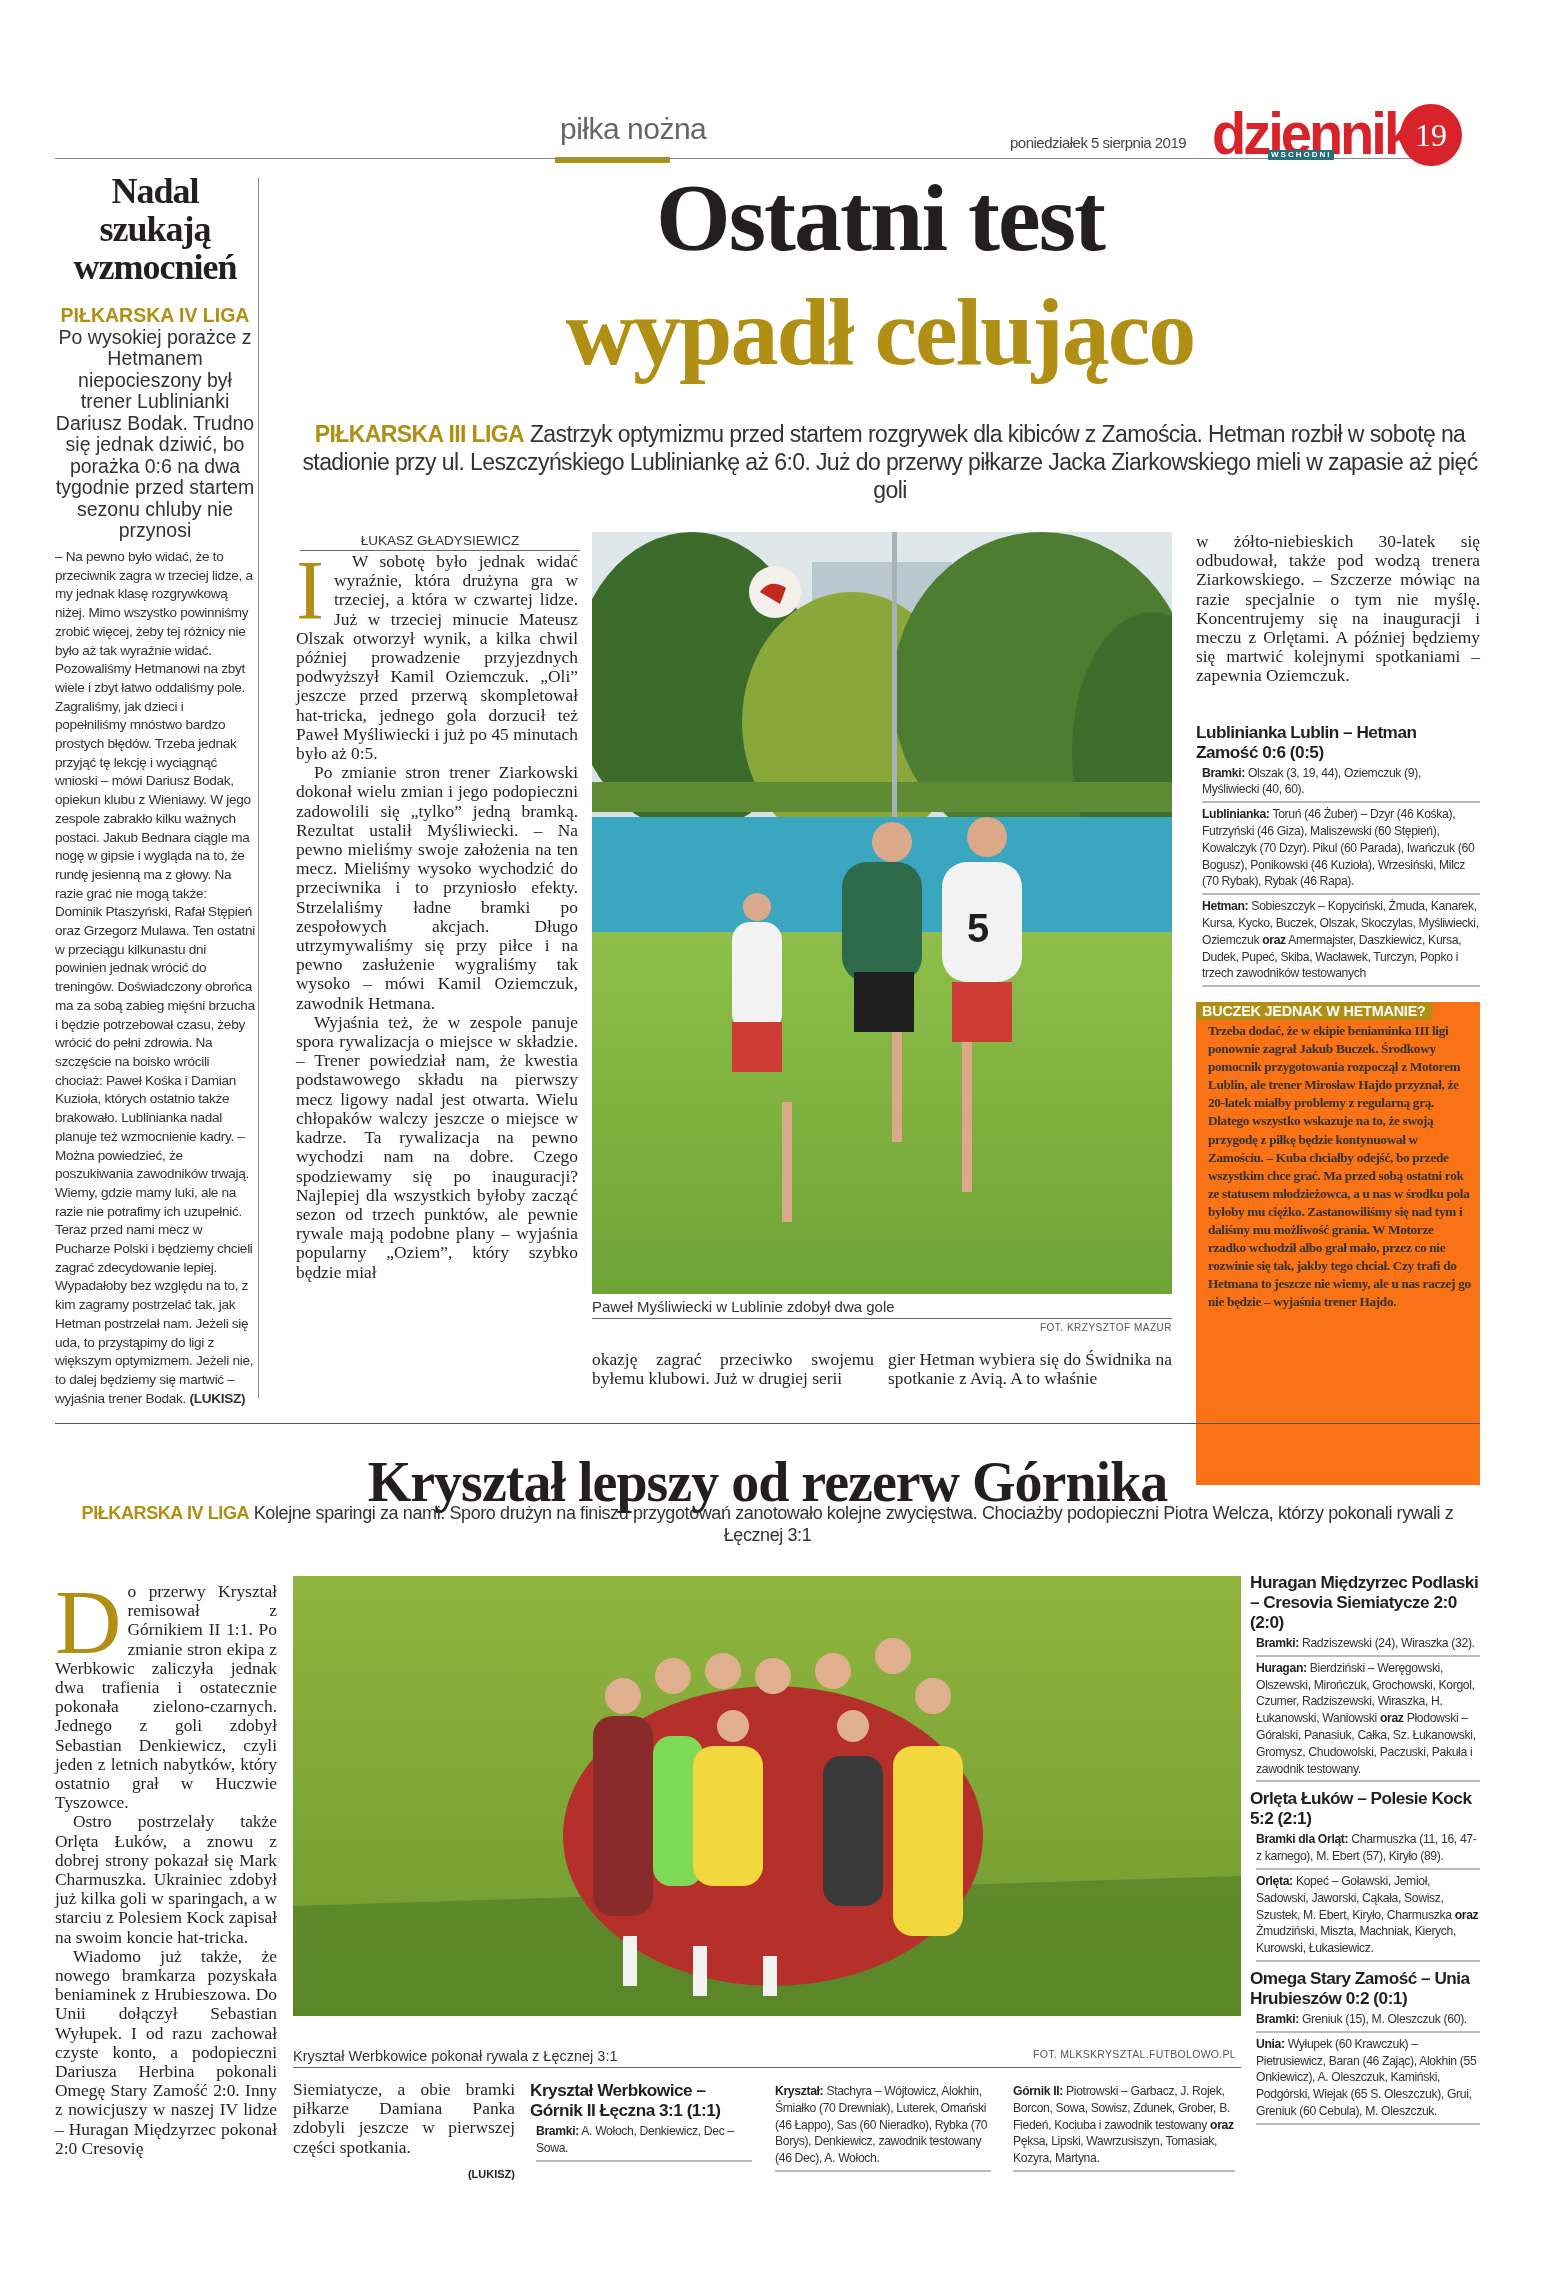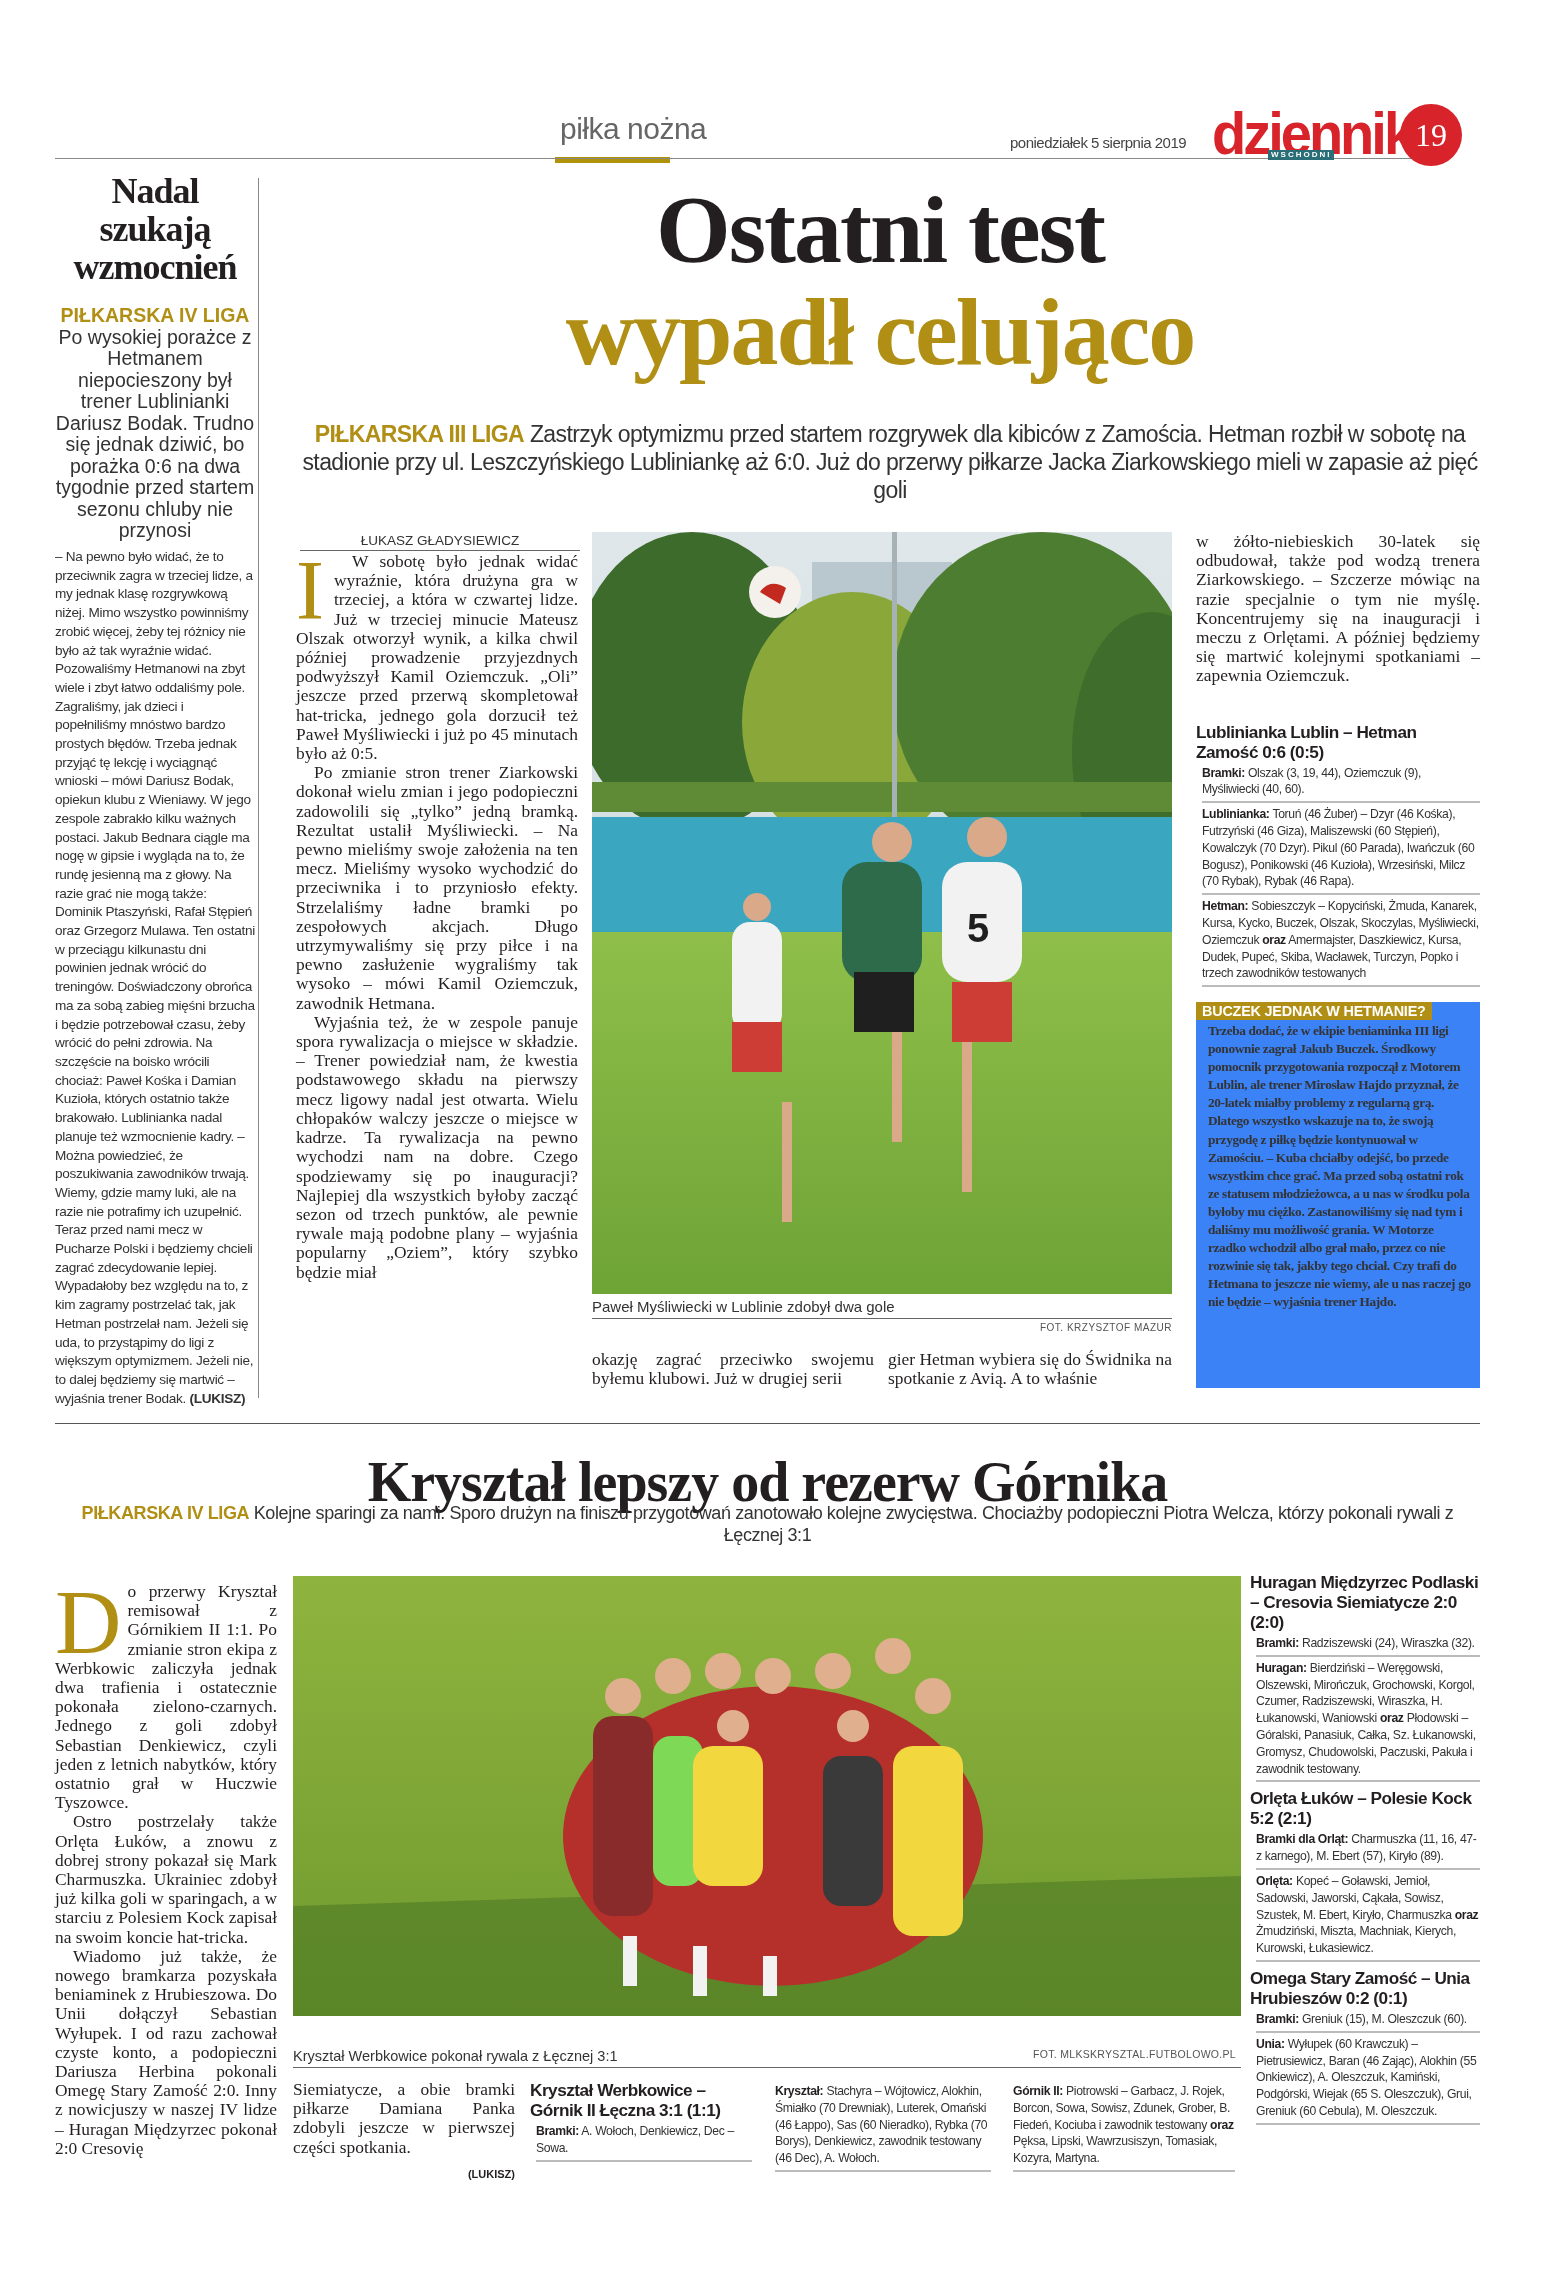--- a/index.html
+++ b/index.html
@@ -17,21 +17,21 @@
   .page-num { left: 1400px; top: 104px; width: 62px; height: 62px; border-radius: 50%; background: #d8232a; color: #fff; font-family: "Liberation Serif", serif; font-size: 32px; text-align: center; line-height: 62px; }
 
   
   .side-rule { left: 258px; top: 178px; width: 1px; height: 1220px; background: #888; }
   .side-title { left: 55px; top: 172px; width: 200px; text-align: center; font-family: "Liberation Serif", serif; font-weight: 700; font-size: 36px; line-height: 38px; letter-spacing: -1px; }
   .side-lead { left: 55px; top: 305px; width: 200px; text-align: center; font-family: "Liberation Sans", sans-serif; font-size: 19.5px; line-height: 21.5px; color: #333; }
   .side-lead .kicker { color: #b08f14; font-weight: 700; }
   .side-body { left: 55px; top: 548px; width: 200px; font-family: "Liberation Sans", sans-serif; font-size: 13.6px; line-height: 18.7px; color: #333; letter-spacing: -0.3px; }
 
   
-  .main-h1 { left: 280px; top: 180px; width: 1200px; text-align: center; font-family: "Liberation Serif", serif; font-weight: 700; font-size: 96px; line-height: 100px; letter-spacing: -2px; }
+  .main-h1 { left: 280px; top: 168px; width: 1200px; text-align: center; font-family: "Liberation Serif", serif; font-weight: 700; font-size: 96px; line-height: 100px; letter-spacing: -2px; }
   .main-h1b { left: 280px; top: 282px; width: 1200px; text-align: center; font-family: "Liberation Serif", serif; font-weight: 700; font-size: 96px; line-height: 100px; color: #b08f14; letter-spacing: -2px; }
   .main-lead { left: 300px; top: 420px; width: 1180px; text-align: center; font-family: "Liberation Sans", sans-serif; font-size: 23px; line-height: 28px; color: #333; letter-spacing: -0.6px; }
   .kicker-b { color: #b08f14; font-weight: 700; }
 
   .byline { left: 300px; top: 533px; width: 280px; font-family: "Liberation Sans", sans-serif; font-size: 13.5px; color: #333; text-align: center; border-bottom: 1px solid #666; padding-bottom: 2px; }
 
   .col-text { font-family: "Liberation Serif", serif; font-size: 17.4px; line-height: 19.2px; color: #231f20; text-align: justify; hyphens: manual; }
   .col1 { left: 296px; top: 552px; width: 282px; }
   .dropcap { float: left; font-size: 84px; line-height: 66px; color: #b08f14; padding: 6px 8px 0 0; margin-right: 2px; font-family: "Liberation Serif", serif; }
   .indent { text-indent: 18px; }
@@ -41,21 +41,21 @@
   .credit1 { left: 900px; top: 1322px; width: 272px; text-align: right; font-family: "Liberation Sans", sans-serif; font-size: 10px; color: #555; letter-spacing: 0.5px; }
 
   .col2a { left: 592px; top: 1350px; width: 282px; }
   .col2b { left: 888px; top: 1350px; width: 284px; }
   .col3 { left: 1196px; top: 532px; width: 284px; }
 
   .result-title { font-family: "Liberation Sans", sans-serif; font-weight: 700; font-size: 17.2px; line-height: 20px; color: #231f20; letter-spacing: -0.5px; }
   .stat { font-family: "Liberation Sans", sans-serif; font-size: 12.2px; line-height: 16.8px; color: #333; letter-spacing: -0.35px; border-bottom: 2px solid #bbb; padding: 3px 0 3px 0; margin-left: 6px; }
   .stat b { color: #231f20; }
 
-  .boxout { left: 1196px; top: 1002px; width: 284px; height: 386px; background: #3b82f6; }
+  .boxout { left: 1196px; top: 1002px; width: 284px; height: 483px; background: #f97316; }
   .box-title { display: inline-block; background: #b08f14; color: #fff; font-family: "Liberation Sans", sans-serif; font-weight: 700; font-size: 14.4px; padding: 1px 6px; letter-spacing: -0.2px; }
   .box-body { font-family: Liberation Serif, serif; font-weight: 700; font-size: 13.3px; line-height: 18.1px; color: #333; padding: 2px 8px 0 12px; letter-spacing: -0.35px; }
 
   
   .sec-rule { left: 55px; top: 1423px; width: 1425px; height: 1px; background: #555; }
   .h2 { left: 55px; top: 1430px; width: 1425px; text-align: center; font-family: "Liberation Serif", serif; font-weight: 700; font-size: 56px; line-height: 64px; letter-spacing: -1px; margin-top: 20px; }
   .lead2 { left: 55px; top: 1502px; width: 1425px; text-align: center; font-family: "Liberation Sans", sans-serif; font-size: 18px; line-height: 22px; color: #333; letter-spacing: -0.4px; }
 
   .col4 { left: 55px; top: 1582px; width: 222px; }
   .dropcap2 { float: left; font-size: 92px; line-height: 72px; color: #b08f14; padding: 4px 6px 0 0; font-family: "Liberation Serif", serif; }

